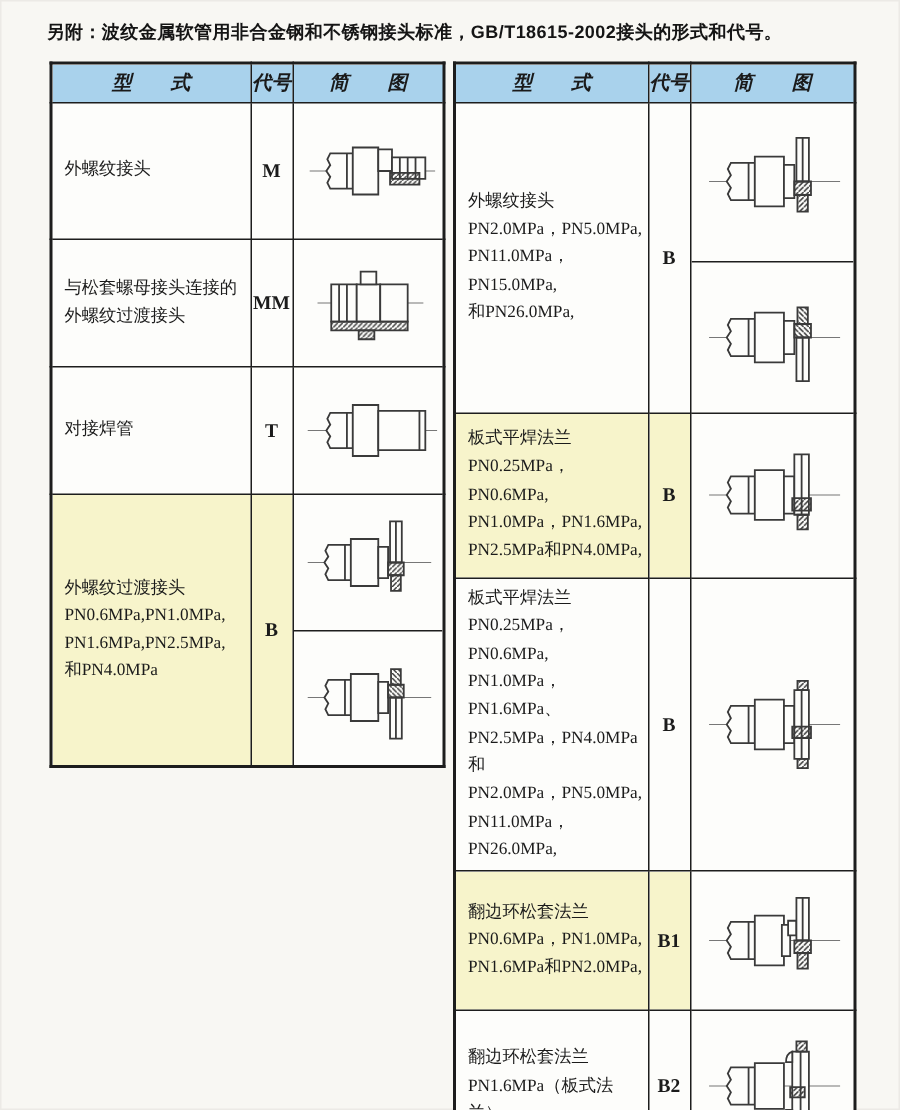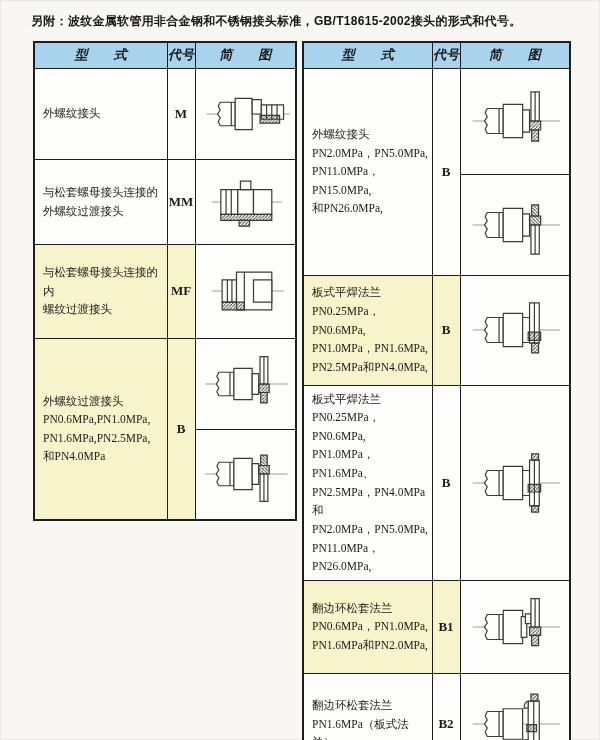--- a/index.html
+++ b/index.html
@@ -91,45 +91,37 @@
             <rect x="64" y="26" width="24" height="38"></rect>
             <rect x="68" y="13" width="16" height="13"></rect>
             <rect x="88" y="26" width="28" height="38"></rect>
             <rect x="38" y="64" width="78" height="9" fill="url(#hmm)"></rect>
             <rect x="66" y="73" width="16" height="9" fill="url(#hmm)"></rect>
           </g>
         </svg>
       </td>
     </tr>
 
-    <tr class="y" style="height:94px">
-      <td class="t">与松套螺母接头连接的内
-螺纹过渡接头</td>
-      <td class="c">MF</td>
-      <td class="d">
-        <svg class="dg" width="98" height="74" viewBox="0 0 150 90" preserveAspectRatio="xMidYMid meet">
-          <defs>
-                <pattern id="hmf" width="5" height="5" patternUnits="userSpaceOnUse">
-                  <path d="M0 5 L5 0" stroke="#3a3a3a" stroke-width="1"></path>
-                </pattern>
-              </defs>
-          <g fill="#fdfdfb" stroke="#3a3a3a" stroke-width="1.2">
-            <line x1="24" y1="45" x2="134" y2="45" stroke-width="0.7" stroke="#777"></line>
-            <rect x="40" y="28" width="22" height="34"></rect>
-            <line x1="48" y1="28" x2="48" y2="62"></line>
-                <line x1="55" y1="28" x2="55" y2="62"></line>
-            <rect x="62" y="16" width="54" height="58"></rect>
-            <line x1="74" y1="16" x2="74" y2="74"></line>
-            <rect x="88" y="28" width="28" height="34"></rect>
-            <rect x="40" y="62" width="34" height="12" fill="url(#hmf)"></rect>
-          </g>
-        </svg>
-      </td>
-    </tr>
-
+
+    <tr style="height:85px">
+      <td class="t">对接焊管</td>
+      <td class="c">T</td>
+      <td class="d">
+        <svg class="dg" width="98" height="70" viewBox="0 0 150 90" preserveAspectRatio="xMidYMid meet">
+          <g fill="#fdfdfb" stroke="#3a3a3a" stroke-width="1.2">
+            <line x1="14" y1="45" x2="146" y2="45" stroke-width="0.7" stroke="#777"></line>
+            <path d="M60 27 L37 27 L34 33 L37 39 L33 45 L37 51 L34 57 L37 63 L60 63 Z"></path>
+            <line x1="54" y1="27" x2="54" y2="63"></line>
+            <rect x="60" y="19" width="26" height="52"></rect>
+            <rect x="86" y="25" width="48" height="40"></rect>
+            <line x1="128" y1="25" x2="128" y2="65"></line>
+          </g>
+        </svg>
+      </td>
+    </tr>
 
     <tr class="y" style="height:182px">
       <td class="t">外螺纹过渡接头
 PN0.6MPa,PN1.0MPa,
 PN1.6MPa,PN2.5MPa,
 和PN4.0MPa</td>
       <td class="c">B</td>
       <td class="d">
         <div class="sub" style="height:90px">
           <svg class="dg" width="98" height="80" viewBox="0 0 150 90" preserveAspectRatio="xMidYMid meet">

